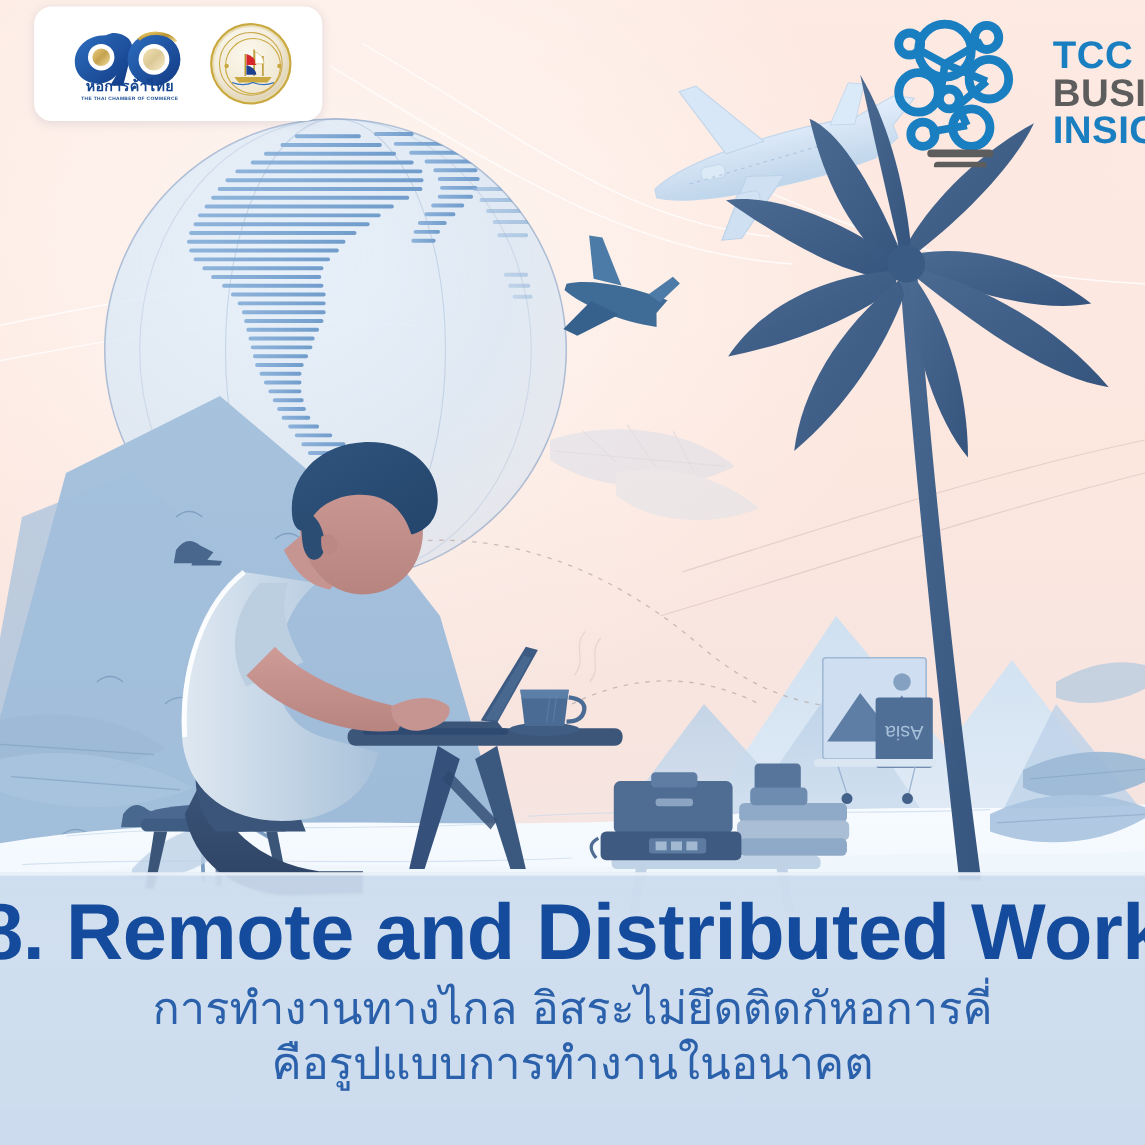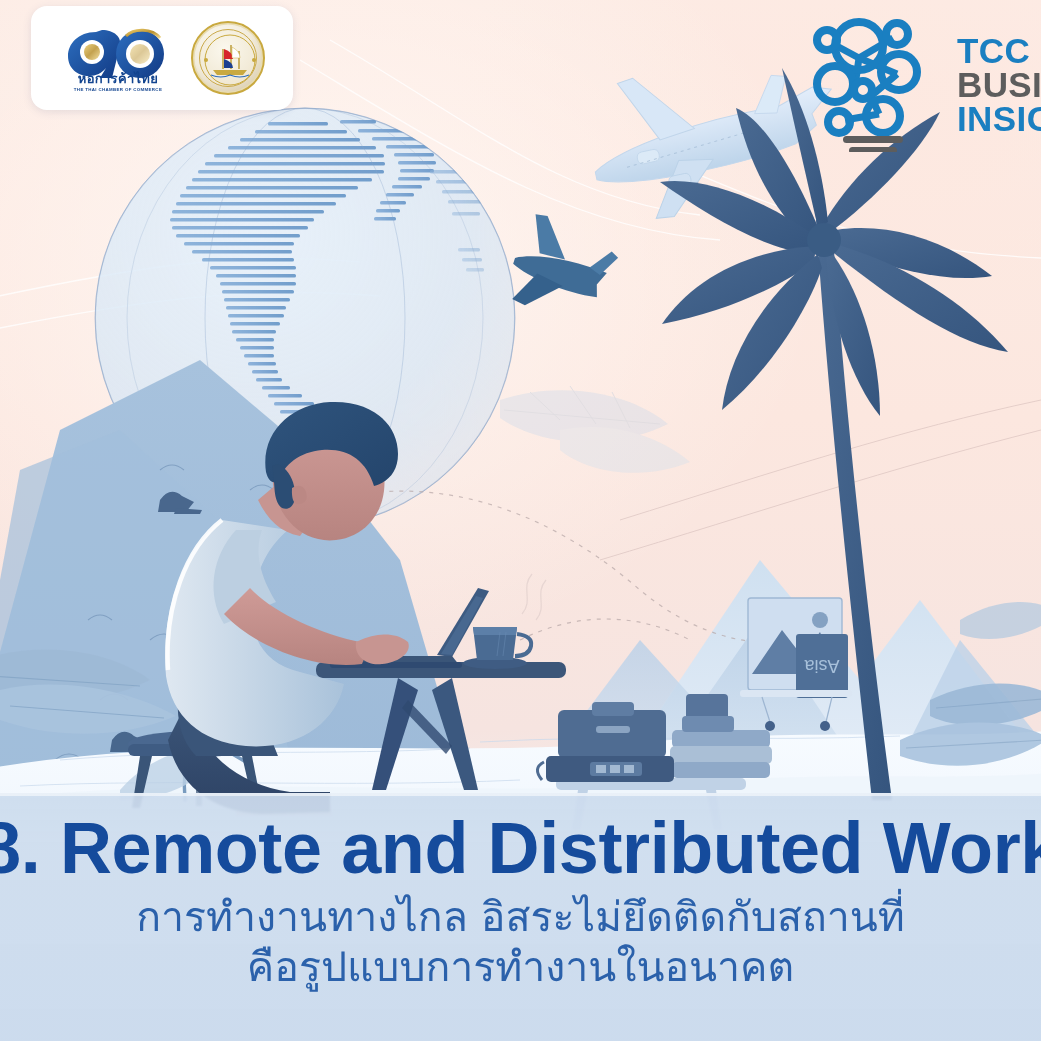--- a/index.html
+++ b/index.html
@@ -509,18 +509,18 @@
     </svg>
     <div class="tcc-words">
       <div class="w-tcc">TCC</div>
       <div class="w-bus">BUSINESS</div>
       <div class="w-ins">INSIGHT</div>
     </div>
   </div>
 
   <div class="banner">
     <div class="title-en">8. Remote and Distributed Work</div>
-    <div class="title-th1">การทำงานทางไกล อิสระไม่ยึดติดกับสถานที่</div>
+    <div class="title-th1">การทำงานทางไกล อิสระไม่ยึดติดกัหอการคี่</div>
     <div class="title-th2">คือรูปแบบการทำงานในอนาคต</div>
   </div>
   <div class="banner-strip"></div>
 
 </div>
 
 </body></html>

